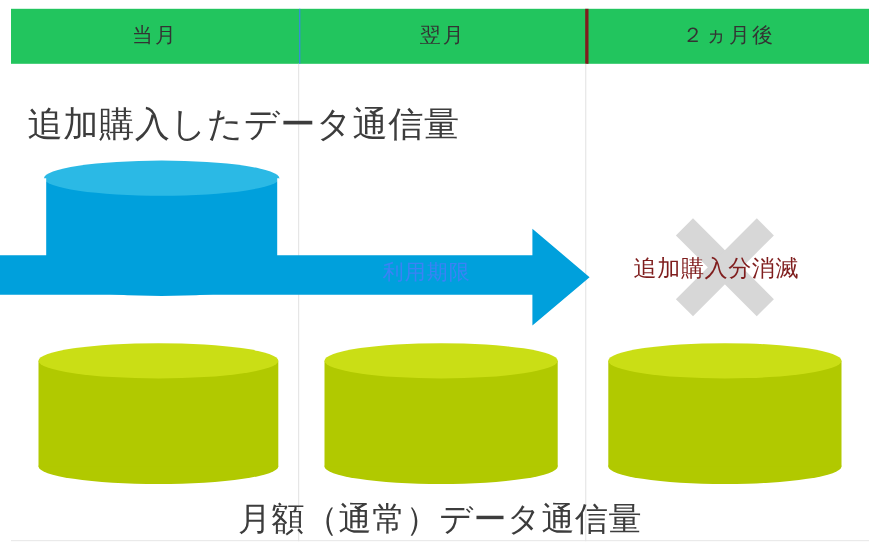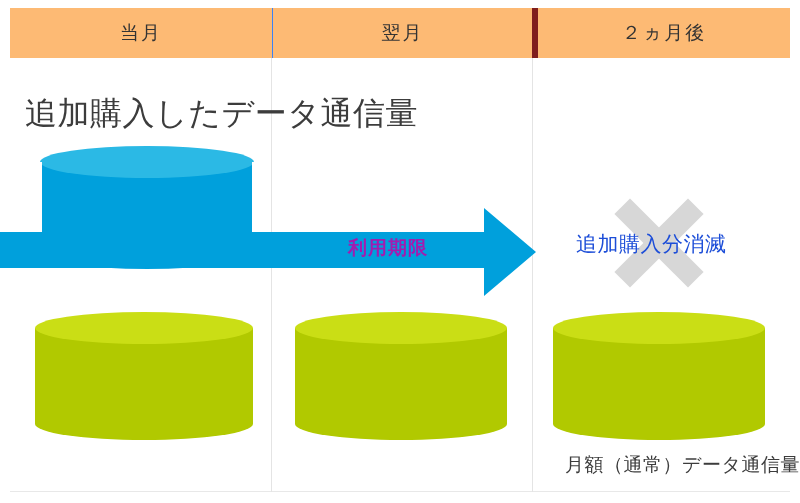--- a/index.html
+++ b/index.html
@@ -22,37 +22,37 @@
     background: #ffffff;
   }
 
   
   .header-band {
     position: absolute;
     left: 10px;
     top: 8px;
     width: 780px;
     height: 50px;
-    background: #fdba74;
+    background: #22c55e;
     box-sizing: border-box;
   }
   .header-cell {
     position: absolute;
     top: 0;
     height: 50px;
     line-height: 50px;
     text-align: center;
     font-size: 19px;
     color: #333333;
     letter-spacing: 2px;
     box-sizing: border-box;
   }
   .header-cell.c1 { left: 0px;   width: 262px; }
   .header-cell.c2 { left: 262px; width: 260px; border-left: 1px solid #3b82f6; }
-  .header-cell.c3 { left: 522px; width: 258px; border-left: 6px solid #7f1d1d; }
+  .header-cell.c3 { left: 522px; width: 258px; border-left: 3px solid #7f1d1d; }
 
   
   .body-area {
     position: absolute;
     left: 10px;
     top: 58px;
     width: 780px;
     height: 434px;
     border-bottom: 1px solid #e8e8e8;
     box-sizing: border-box;
@@ -138,24 +138,23 @@
     left: 0px;
     top: 206px;
     width: 540px;
     height: 92px;
   }
   .arrow-label {
     position: absolute;
     left: 348px;
     top: 235px;
     font-size: 19px;
-    color: #a21caf;
+    color: #3b82f6;
     letter-spacing: 1px;
     white-space: nowrap;
-    font-weight: bold;
   }
 
   
   .x-mark {
     position: absolute;
     left: 616px;
     top: 200px;
     width: 86px;
     height: 86px;
   }
@@ -170,33 +169,33 @@
     background: #d7d7d7;
   }
   .x-mark span.a { transform: rotate(45deg); }
   .x-mark span.b { transform: rotate(-45deg); }
 
   .label-expire {
     position: absolute;
     left: 576px;
     top: 230px;
     font-size: 21px;
-    color: #1d4ed8;
+    color: #7f1d1d;
     letter-spacing: 0.5px;
     white-space: nowrap;
   }
 
   
   .label-monthly {
     position: absolute;
     left: 0;
     top: 452px;
     width: 800px;
-    text-align: right;
-    font-size: 19px;
+    text-align: center;
+    font-size: 30px;
     color: #3c3c3c;
     letter-spacing: 0.5px;
   }
 </style>
 </head>
 <body>
 
 <div id="diagram">
 
   <div class="header-band">

